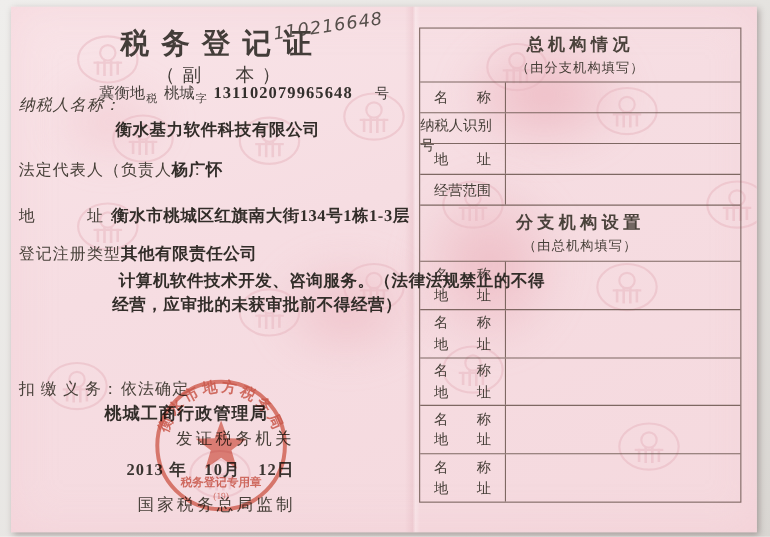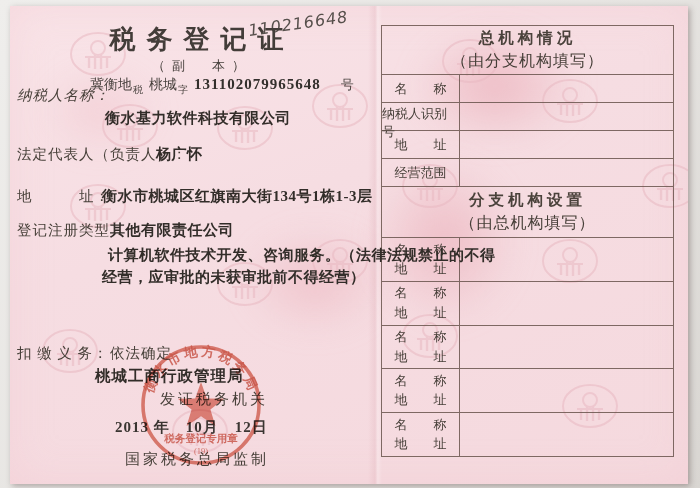--- a/index.html
+++ b/index.html
@@ -16,35 +16,35 @@
   }
   .blotch{position:absolute;border-radius:50%;filter:blur(14px);pointer-events:none;}
   .crease{position:absolute;top:0;bottom:0;width:14px;left:358px;
     background:linear-gradient(90deg,rgba(214,160,170,0) 0%,rgba(214,160,170,.22) 50%,rgba(255,255,255,.25) 70%,rgba(214,160,170,0) 100%);}
   .wm{position:absolute;left:0;top:0;z-index:1;pointer-events:none;}
   .content{position:absolute;inset:0;z-index:3;color:#3c3733;}
   .abs{position:absolute;white-space:nowrap;}
   .hand{font-family:"DejaVu Sans",sans-serif;font-style:italic;font-size:16px;
     color:#564f4b;transform:rotate(-8deg);letter-spacing:1px;}
   .title{font-size:26px;font-weight:bold;letter-spacing:11px;color:#433d39;text-align:center;width:280px;}
-  .subtitle{font-size:13px;letter-spacing:7px;text-align:center;width:280px;color:#443e3a;font-family:Liberation Serif, serif;}
+  .subtitle{font-size:17px;letter-spacing:7px;text-align:center;width:280px;color:#443e3a;font-family:Liberation Serif, serif;}
   .docno{font-size:14px;display:flex;align-items:baseline;gap:6px;color:#453f3b;}
   .docno .sub{font-size:10px;position:relative;top:4px;margin-left:1px;}
   .docno .num{font-weight:bold;font-size:15px;letter-spacing:1px;color:#332f2c;}
   .docno .unit{margin-left:14px;font-size:13px;}
   .lbl{font-size:14.5px;color:#474039;letter-spacing:1px;}
   .val{font-size:15px;font-weight:bold;color:#322d29;letter-spacing:.5px;}
   .ctr{letter-spacing:3px;}
   
   .tbl{position:absolute;left:371px;top:19px;width:291px;height:430px;z-index:2;
     display:flex;flex-direction:column;border:1px solid rgba(104,84,76,.85);
     color:#453e37;}
   .tbl .hed{display:flex;flex-direction:column;align-items:center;justify-content:center;border-bottom:1px solid rgba(104,84,76,.85);}
   .tbl .hed .t{font-size:15.5px;font-weight:bold;letter-spacing:4px;color:#4a423b;}
-  .tbl .hed .s{font-size:16px;letter-spacing:1px;margin-top:2px;}
+  .tbl .hed .s{font-size:12px;letter-spacing:1px;margin-top:2px;}
   .tbl .row{display:flex;border-bottom:1px solid rgba(104,84,76,.85);}
   .tbl .row:last-child{border-bottom:none;}
   .tbl .lab{width:77px;display:flex;flex-direction:column;justify-content:space-around;
     align-items:center;font-size:13px;letter-spacing:0;padding:2px 0;}
   .tbl .cell{flex:1;border-left:1px solid rgba(104,84,76,.85);}
   .seal{position:absolute;z-index:4;mix-blend-mode:multiply;opacity:.85;}
 </style>
 </head>
 <body>
 

